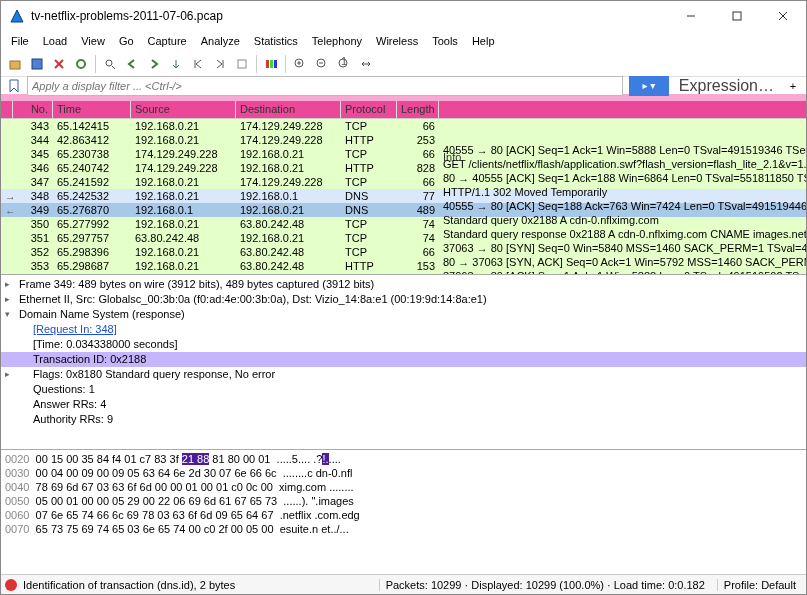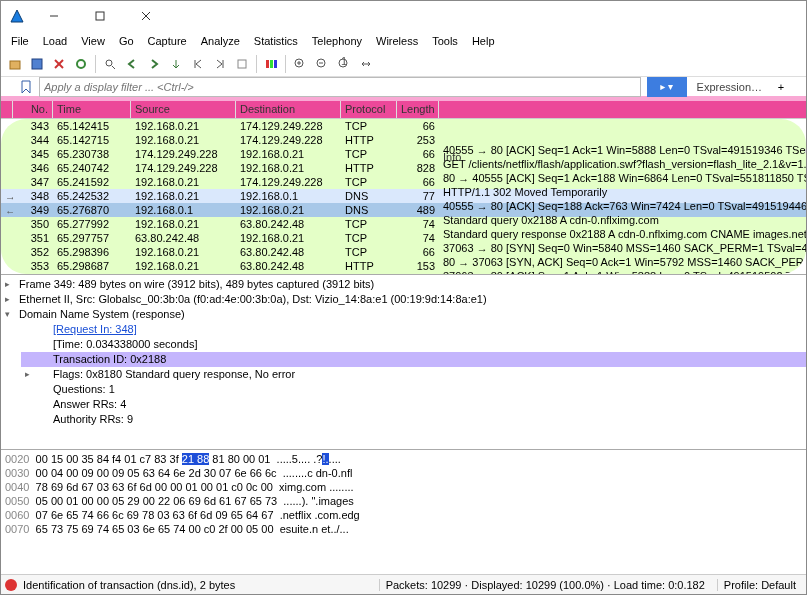--- a/index.html
+++ b/index.html
@@ -7,61 +7,62 @@
 .titlebar { height:30px; display:flex; align-items:center; padding:0 0 0 8px; background:#fff; }
 .titlebar .appicon { width:16px; height:16px; margin-right:6px; }
 .titlebar .title { flex:1; font-size:12px; }
 .titlebar .winbtns { display:flex; }
 .titlebar .winbtn { width:46px; height:30px; display:flex; align-items:center; justify-content:center; }
 .menubar { height:20px; display:flex; align-items:center; padding:0 4px; gap:2px; }
 .menubar span { padding:2px 6px; }
 .toolbar { height:26px; display:flex; align-items:center; padding:2px 4px; gap:2px; border-bottom:1px solid #ddd; }
 .toolbar .tbtn { width:20px; height:20px; display:flex; align-items:center; justify-content:center; border:1px solid transparent; }
 .toolbar .sep { width:1px; height:18px; background:#ccc; margin:0 2px; }
-.filterbar { height:24px; display:flex; align-items:center; padding:2px 16px; gap:4px; border-bottom:5px solid #f9a8d4; }
+.filterbar { height:24px; display:flex; align-items:center; padding:2px 4px; gap:4px; border-bottom:7px solid #f9a8d4; }
 .filterbar .bm { width:18px; height:18px; display:flex; align-items:center; justify-content:center; }
 .filterbar input { flex:1; height:20px; border:1px solid #bbb; padding:0 4px; font-size:11px; font-style:italic; color:#888; }
 .filterbar .arrowbtn { width:40px; height:20px; background:#3d7de0; color:#fff; display:flex; align-items:center; justify-content:center; margin-left:2px; font-size:10px; }
-.filterbar .expr { padding:0 6px; font-size:11px; color:#444; }
+.filterbar .expr { padding:0 6px; font-size:16px; color:#444; }
 .filterbar .plus { width:18px; text-align:center; }
 .packetlist { flex:0 0 auto; overflow:hidden; border-bottom:1px solid #aaa; }
 .phead { display:flex; background:#ec4899; border-bottom:1px solid #ccc; height:18px; }
 .phead div { border-right:1px solid #ddd; padding:2px 4px; font-size:11px; color:#333; }
-.prows { height:155px; overflow:hidden;border-radius:25px; }
+.prows { height:155px; overflow:hidden; }
 .prow { display:flex; height:14px; align-items:center; font-family:Consolas,monospace; font-size:10px; white-space:nowrap; }
 .prow.green { background:#e4ffc7; }
 .prow.blue { background:#dae8fc; }
 .prow.bluesel { background:#a8c8e8; }
 .prow div { padding:0 4px; overflow:hidden; }
 .c-no{width:40px;text-align:right;} .c-time{width:78px;} .c-src{width:105px;} .c-dst{width:105px;} .c-proto{width:56px;} .c-len{width:42px;text-align:right;} .c-info{flex:1;margin-top:48px;}
 .prow .mark{width:12px;text-align:center;color:#555;}
 .details { flex:0 0 175px; overflow:auto; border-bottom:1px solid #aaa; padding:2px 0; font-family:Consolas,monospace; font-size:11px; line-height:15px; }
 .details .ln { padding:0 20px 0 18px; white-space:nowrap; position:relative; }
 .details .ln.t::before { content:"▸"; position:absolute; left:4px; font-size:9px; color:#666; }
 .details .ln.to::before { content:"▾"; position:absolute; left:4px; font-size:9px; color:#666; }
-.details .ln.i1 { padding-left:32px;margin-left:20px; }
+.details .ln.i1 { padding-left:32px; }
 .details a { color:#1a4fd6; text-decoration:underline; }
 .details .sel { background:#c4b5fd; }
 .hexpane { flex:1; overflow:hidden; font-family:Consolas,monospace; font-size:10px; padding:2px 4px; line-height:14px; white-space:pre; }
-.hexpane .hl { background:#1d4ed8; color:#fff; }
+.hexpane .hl { background:#4c1d95; color:#fff; }
 .statusbar { height:20px; border-top:1px solid #ccc; display:flex; align-items:center; font-size:11px; padding:0 4px; gap:6px; background:#f6f6f6; }
 .statusbar .dot { width:12px; height:12px; border-radius:50%; background:#d33; }
 .statusbar .fill { flex:1; }
 .statusbar .cell { padding:0 6px; border-left:1px solid #ccc; }
 svg { display:block; }
 </style>
 </head>
 <body>
 
 <div class="titlebar">
   <span class="appicon">
       <svg width="16" height="16">
         <path d="M2 14 L8 2 L14 14 Z" fill="#1a7de0" stroke="#0b3d73"></path>
       </svg>
     </span>
+  <span class="title">tv-netflix-problems-2011-07-06.pcap</span>
   <div class="winbtns">
     <div class="winbtn">
         <svg width="10" height="10">
           <line x1="1" y1="5" x2="9" y2="5" stroke="#333"></line>
         </svg>
       </div>
     <div class="winbtn">
         <svg width="10" height="10">
           <rect x="1" y="1" width="8" height="8" fill="none" stroke="#333"></rect>
         </svg>
@@ -216,21 +217,21 @@
         <div class="c-time">65.142415</div>
         <div class="c-src">192.168.0.21</div>
         <div class="c-dst">174.129.249.228</div>
         <div class="c-proto">TCP</div>
         <div class="c-len">66</div>
         <div class="c-info">40555 → 80 [ACK] Seq=1 Ack=1 Win=5888 Len=0 TSval=491519346 TSecr=551811827</div>
       </div>
       <div class="prow green">
         <div class="mark"></div>
         <div class="c-no">344</div>
-        <div class="c-time">65.142715</div>
+        <div class="c-time">42.863412</div>
         <div class="c-src">192.168.0.21</div>
         <div class="c-dst">174.129.249.228</div>
         <div class="c-proto">HTTP</div>
         <div class="c-len">253</div>
         <div class="c-info">GET /clients/netflix/flash/application.swf?flash_version=flash_lite_2.1&amp;v=1.5&amp;nr</div>
       </div>
       <div class="prow green">
         <div class="mark"></div>
         <div class="c-no">345</div>
         <div class="c-time">65.230738</div>

